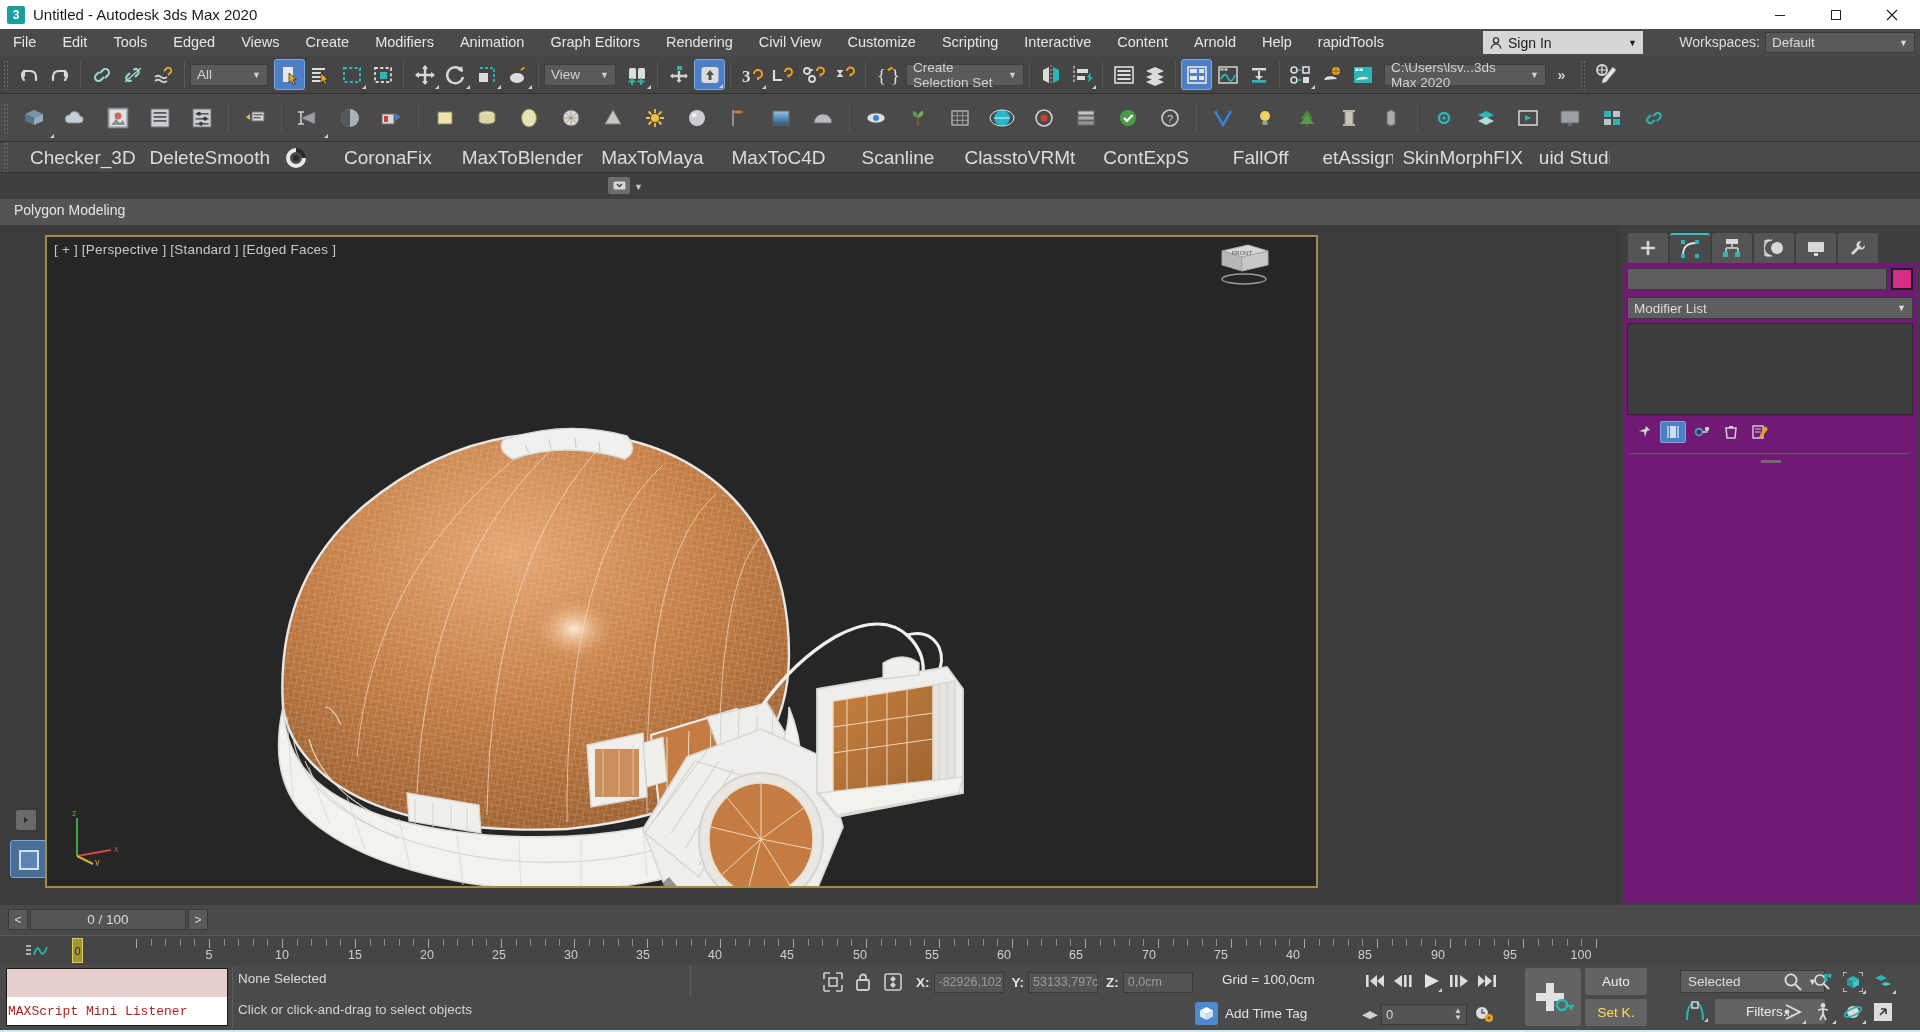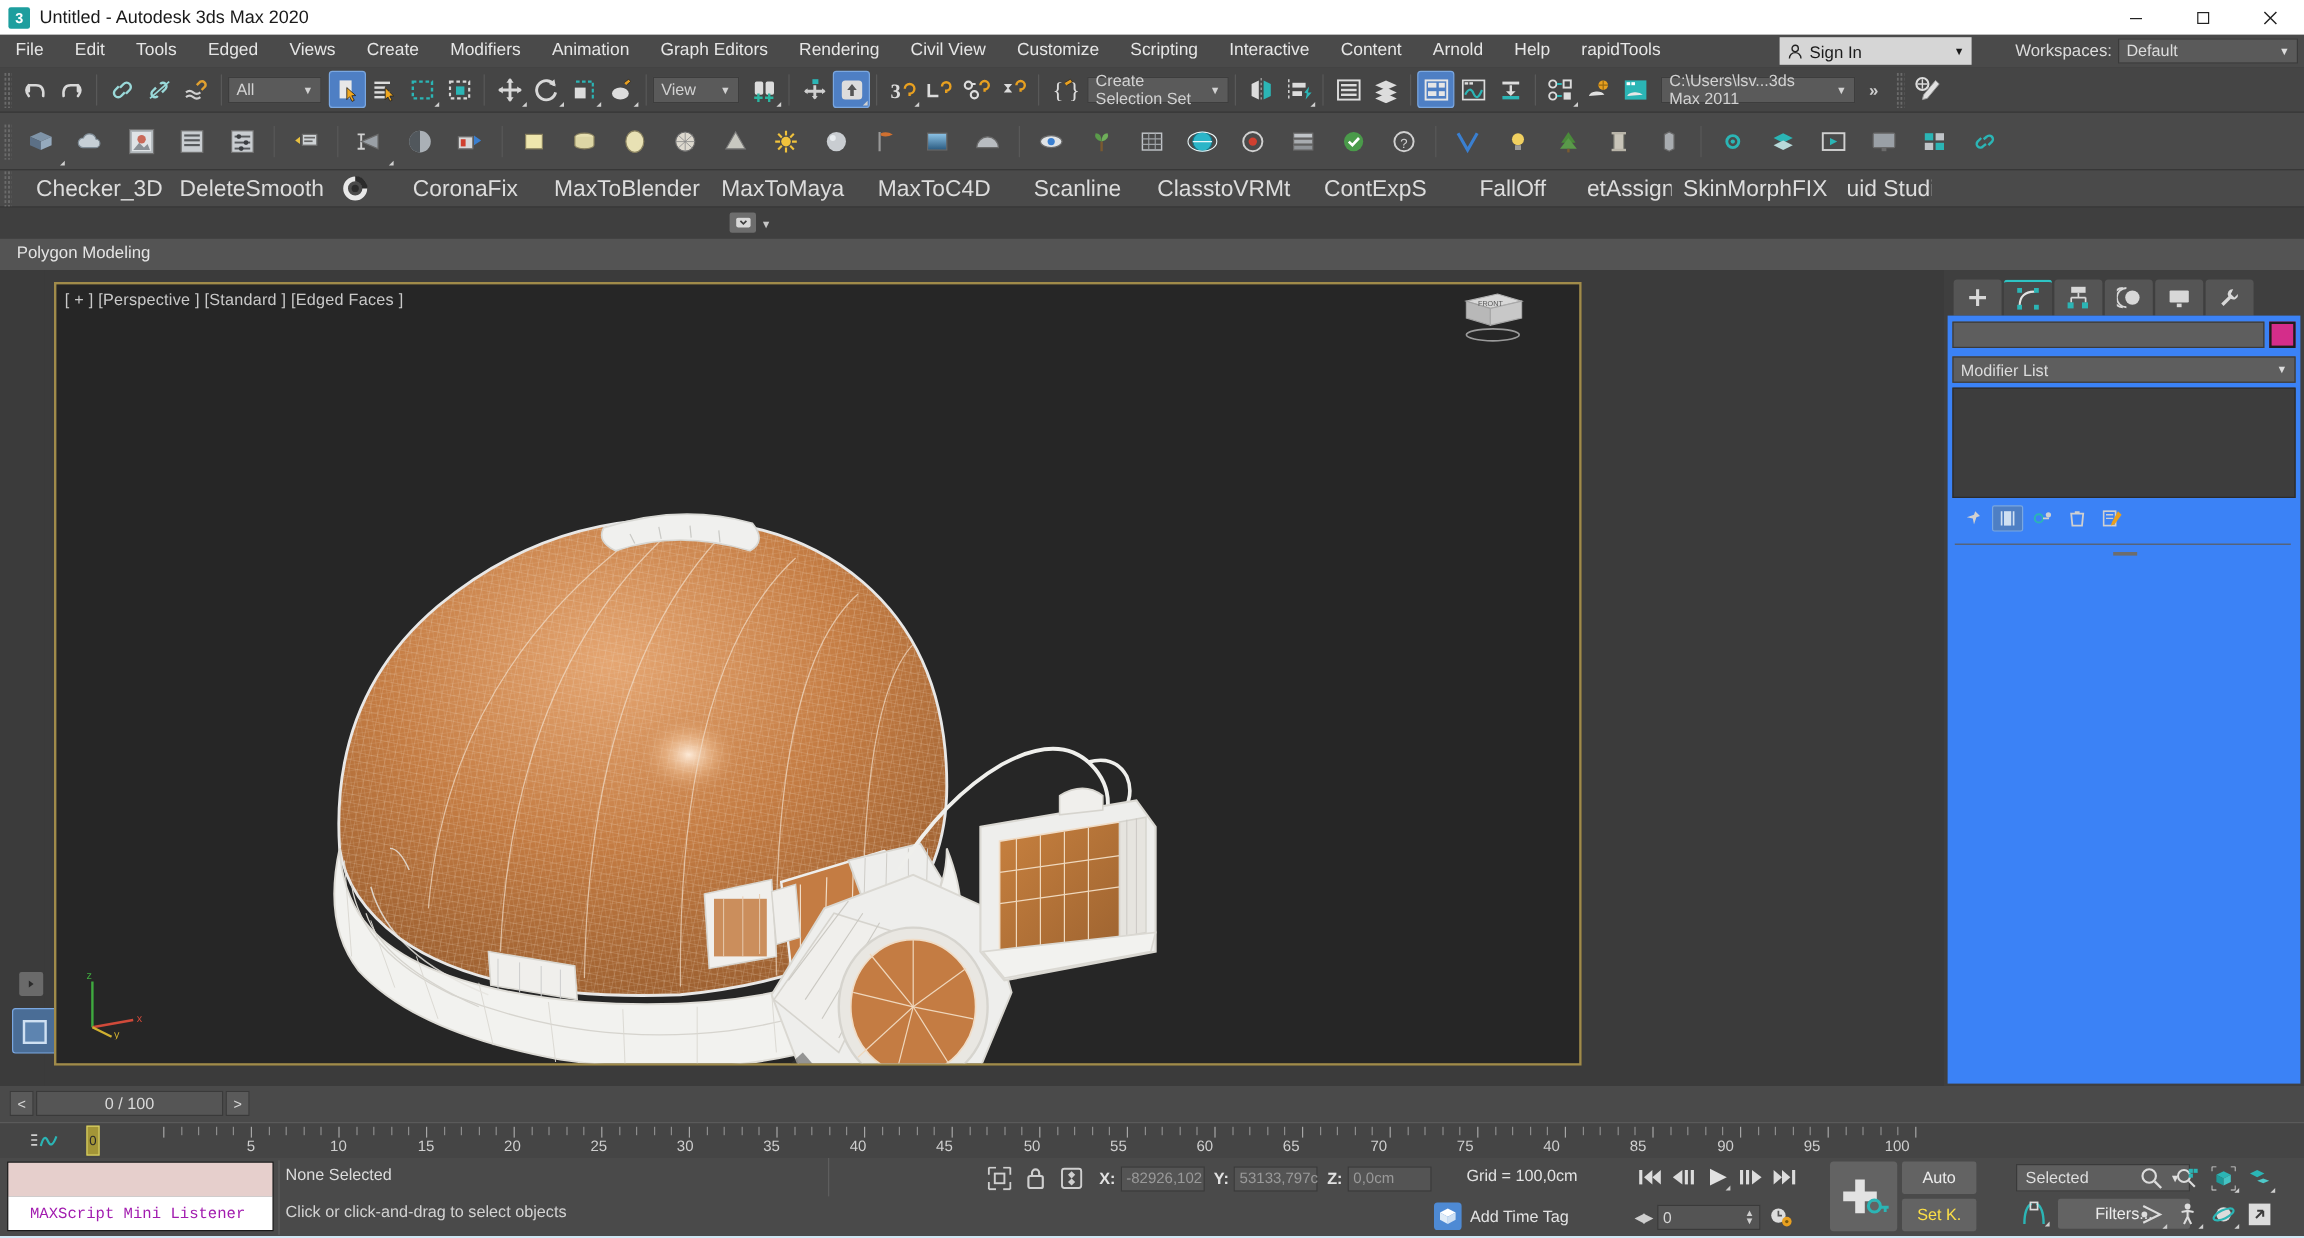--- a/index.html
+++ b/index.html
@@ -185,21 +185,21 @@
   .cp-tabs {
     position: absolute; top: 8px; left: 8px; display: flex; gap: 2px;
   }
   .cp-tab {
     width: 40px; height: 30px; background: #555; border-radius: 3px 3px 0 0;
     display: flex; align-items: center; justify-content: center;
   }
   .cp-tab.sel { background: #4a4a4a; border-top: 2px solid #2ec4c4; }
   .cp-body {
     position: absolute; top: 38px; left: 3px; width: 294px; height: 640px;
-    background: #3b82f6;
+    background: #701a75;
   }
   .cp-namerow { position: absolute; top: 5px; left: 4px; width: 286px; height: 22px; display: flex; gap: 4px; }
   .cp-name { flex: 1; background: #5e5e5e; border: 1px solid #3a3a3a; height: 22px; }
   .cp-color { width: 22px; height: 22px; background: #d42d8a; border: 2px solid #1e1e1e; }
   .cp-modlist {
     position: absolute; top: 34px; left: 4px; width: 286px; height: 22px;
     background: #5e5e5e; border: 1px solid #3a3a3a;
     font-size: 13.5px; color: #dcdcdc; display: flex; align-items: center; padding: 0 6px;
   }
   .cp-modlist .caret { margin-left: auto; font-size: 9px; }
@@ -250,22 +250,22 @@
   .statusbar {
     position: absolute; top: 965px; left: 0; width: 1920px; height: 67px;
     background: #4a4a4a;
   }
   .mini-listener {
     position: absolute; left: 6px; top: 3px; width: 222px; height: 58px;
     border: 1px solid #1a1a1a;
   }
   .ml-top { width: 100%; height: 28px; background: #e6cfcc; }
   .ml-bot { width: 100%; height: 28px; background: #ffffff;
-    font-family: "Liberation Mono", monospace; font-size: 13px; color: #a21caf;
-    display: flex; align-items: center; padding-left: 18px; }
+    font-family: "Liberation Mono", monospace; font-size: 13px; color: #b91c1c;
+    display: flex; align-items: center; padding-left: 1px; }
   .st-vsep { position: absolute; width: 1px; background: #5e5e5e; }
   .st-sel {
     position: absolute; left: 238px; top: 6px;
     font-size: 13.5px; color: #dcdcdc;
   }
   .st-prompt {
     position: absolute; left: 238px; top: 37px;
     font-size: 13.5px; color: #d2d2d2;
   }
   .coordgrp { position: absolute; left: 818px; top: 2px; height: 30px; display: flex; align-items: center; }
@@ -639,21 +639,21 @@
     <div class="tbtn">
       <svg width="24" height="22" viewBox="0 0 24 22">
           <rect x="3" y="3" width="18" height="16" fill="#2bb5b5"></rect>
           <rect x="4.5" y="4.5" width="3" height="2.5" fill="#fff"></rect>
           <rect x="8.5" y="4.5" width="3" height="2.5" fill="#fff"></rect>
           <path d="M5 16 a7 4 0 0 1 13 -1" fill="#e8e8e8"></path>
         </svg>
     </div>
     <div style="width:6px"></div>
     <div class="tdd" style="width:162px">
-      <span>C:\Users\lsv...3ds Max 2011</span>
+      <span>C:\Users\lsv...3ds Max 2020</span>
       <span class="caret">▼</span>
     </div>
     <div class="tbtn">
       <span style="color:#cfcfcf;font-size:14px;font-weight:bold">»</span>
     </div>
     <div class="gripper"></div>
     <div class="tbtn">
       <svg width="26" height="24" viewBox="0 0 26 24">
           <circle cx="9" cy="7" r="5" fill="none" stroke="#dcdcdc" stroke-width="1.8"></circle>
           <path d="M9 3 v8 M5 7 h8" stroke="#dcdcdc" stroke-width="1.2"></path>

